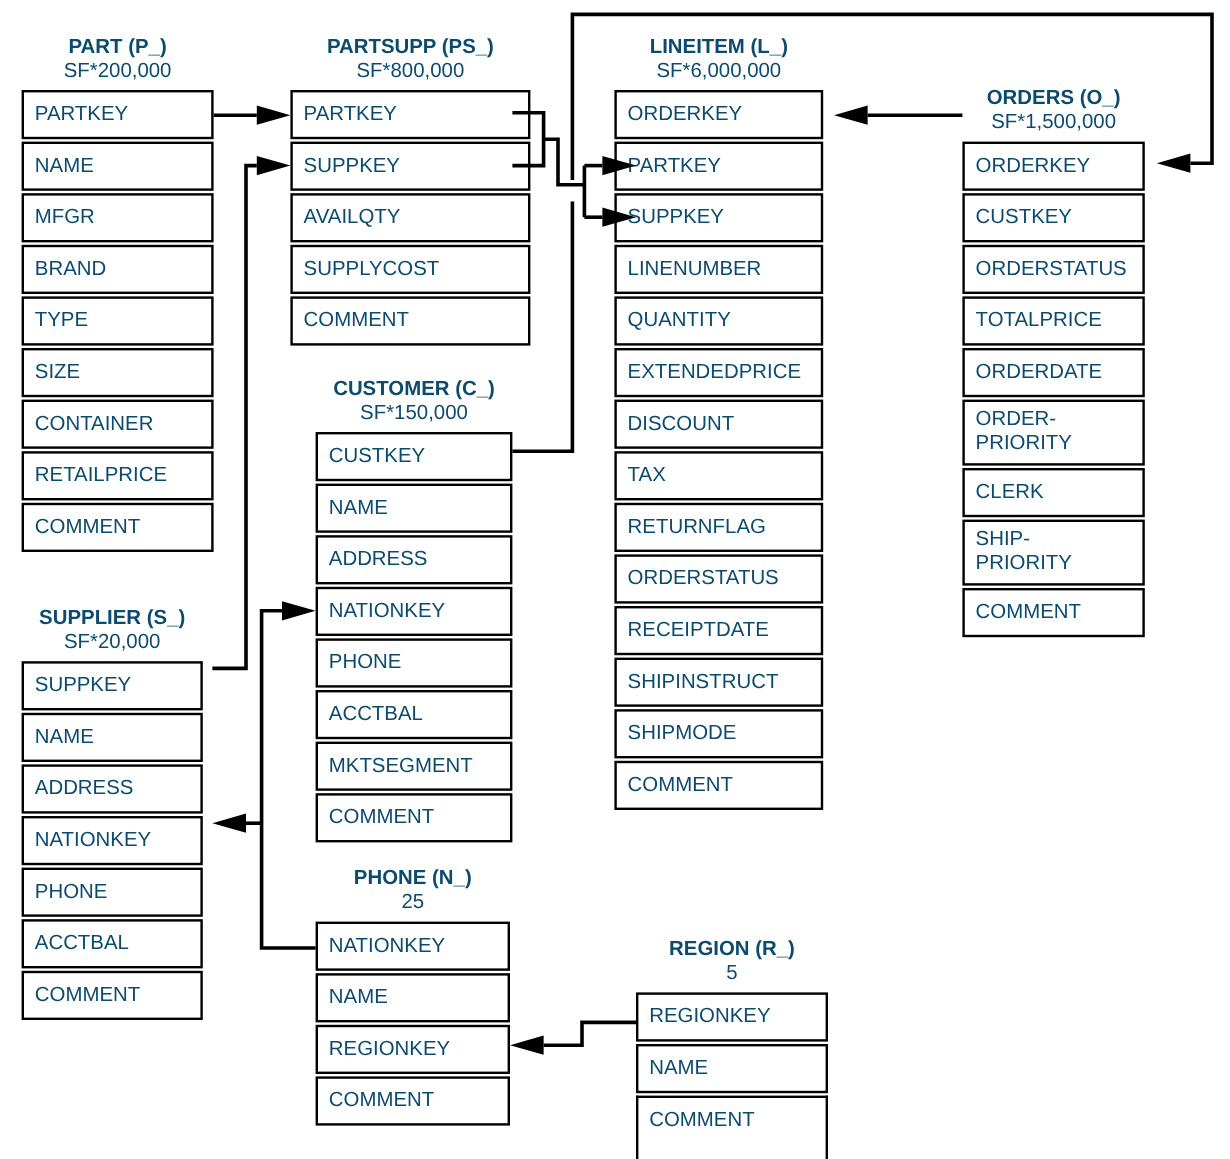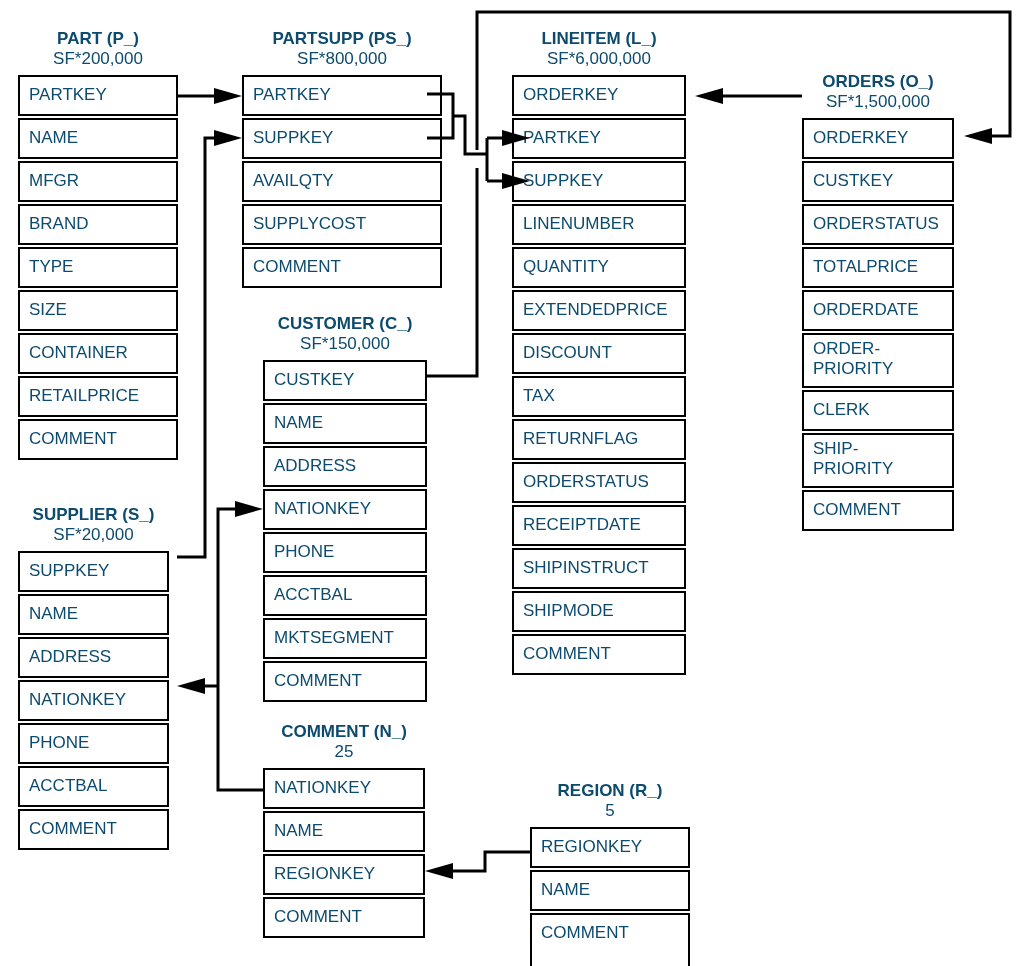--- a/index.html
+++ b/index.html
@@ -117,21 +117,21 @@
       <div class="t-row">ADDRESS</div>
       <div class="t-row">NATIONKEY</div>
       <div class="t-row">PHONE</div>
       <div class="t-row">ACCTBAL</div>
       <div class="t-row">MKTSEGMENT</div>
       <div class="t-row">COMMENT</div>
     </div>
   </div>
 
   <div class="tbl" style="left:263px; top:721px; width:162px;">
-    <div class="tbl-title">COMMENT (N_)</div>
+    <div class="tbl-title">PHONE (N_)</div>
     <div class="tbl-card">25</div>
     <div class="tbl-box">
       <div class="t-row">NATIONKEY</div>
       <div class="t-row">NAME</div>
       <div class="t-row">REGIONKEY</div>
       <div class="t-row">COMMENT</div>
     </div>
   </div>
 
   <div class="tbl" style="left:530px; top:780px; width:160px;">

